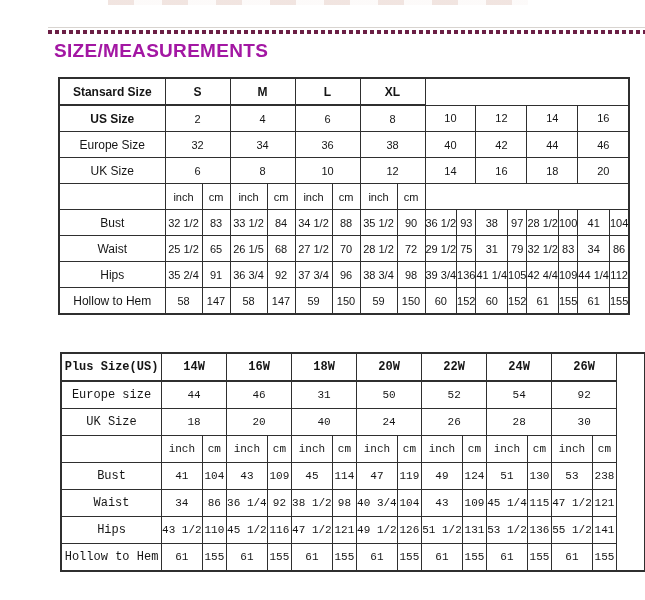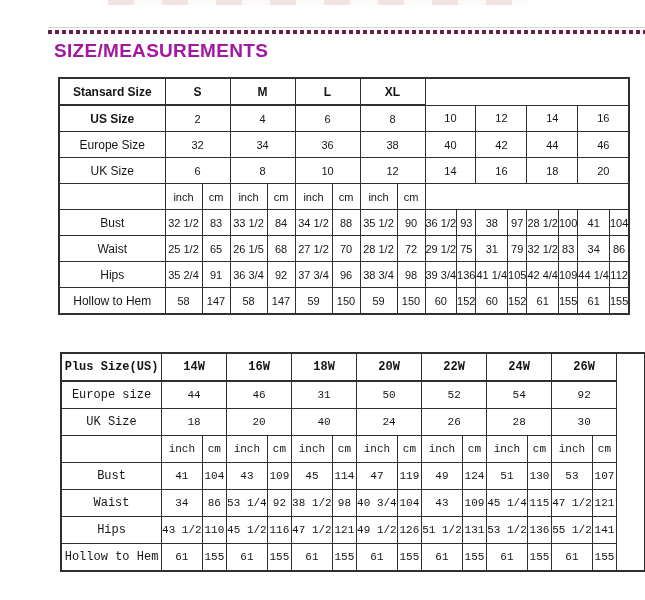--- a/index.html
+++ b/index.html
@@ -265,27 +265,27 @@
             <td>109</td>
             <td>45</td>
             <td>114</td>
             <td>47</td>
             <td>119</td>
             <td>49</td>
             <td>124</td>
             <td>51</td>
             <td>130</td>
             <td>53</td>
-            <td>107</td>
+            <td>238</td>
           </tr>
           <tr>
             <td class="label-cell">Waist</td>
             <td>34</td>
             <td>86</td>
-            <td>53 1/4</td>
+            <td>36 1/4</td>
             <td>92</td>
             <td>38 1/2</td>
             <td>98</td>
             <td>40 3/4</td>
             <td>104</td>
             <td>43</td>
             <td>109</td>
             <td>45 1/4</td>
             <td>115</td>
             <td>47 1/2</td>

